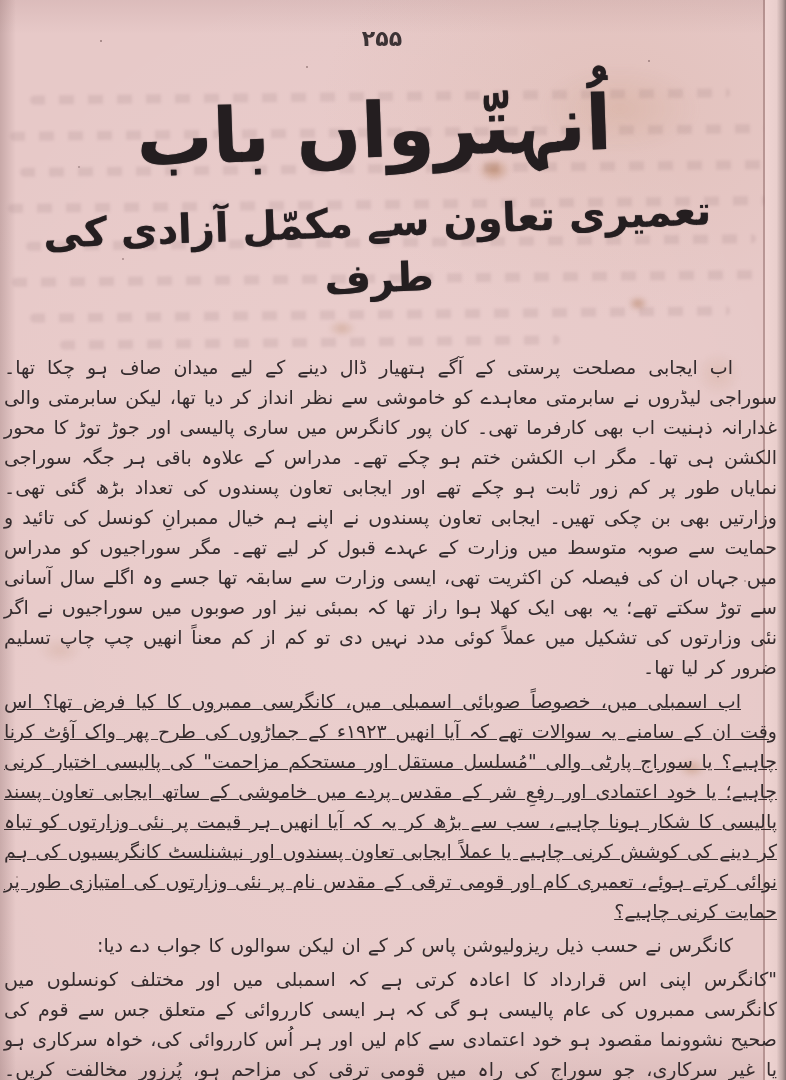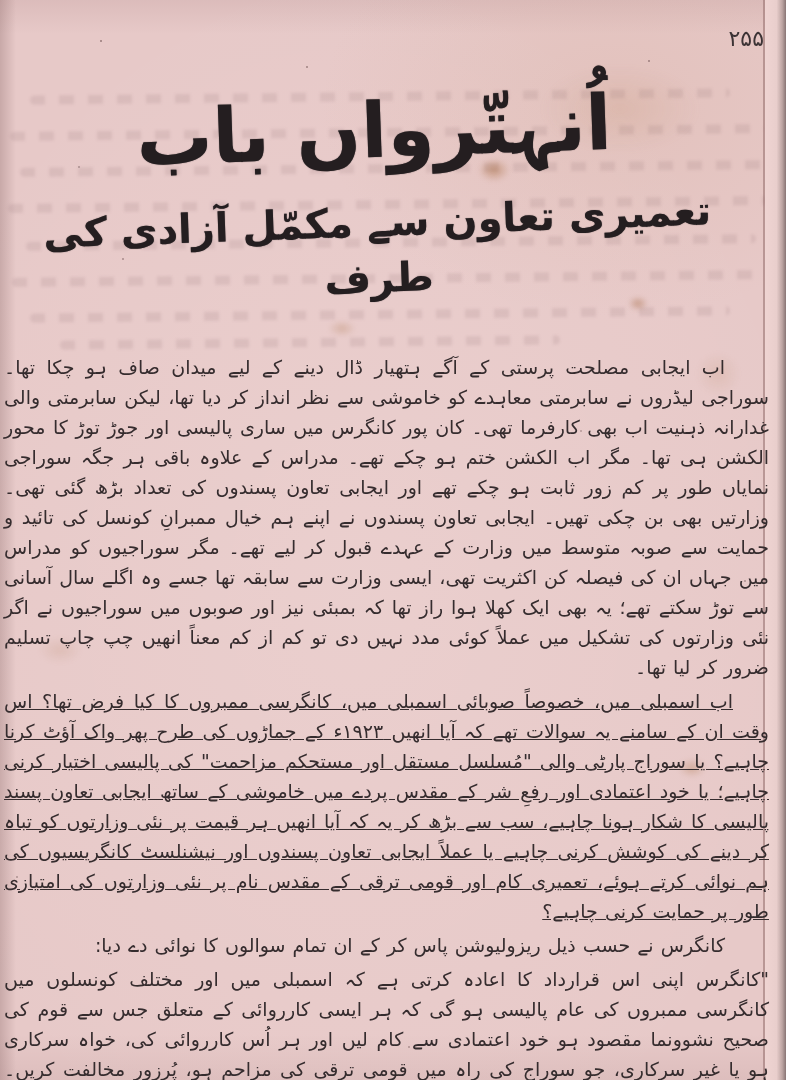--- a/index.html
+++ b/index.html
@@ -46,31 +46,31 @@
   .speckles{position:absolute;left:100px;top:40px;width:2px;height:2px;border-radius:50%;
     background:rgba(86,60,60,.55);z-index:2;
     box-shadow: 206px 26px rgba(86,60,60,.5), 22px 218px rgba(86,60,60,.45),
       548px 20px rgba(86,60,60,.5), 590px 170px rgba(86,60,60,.45),
       -22px 126px rgba(86,60,60,.4), -64px 480px rgba(86,60,60,.45),
       150px 974px rgba(86,60,60,.45), 308px 1006px rgba(86,60,60,.4),
       580px 908px rgba(86,60,60,.45), -84px 836px rgba(86,60,60,.4),
       480px 390px rgba(86,60,60,.35), 644px 540px rgba(86,60,60,.4);}
   
   .page-num{position:absolute;top:26px;left:0;right:22px;z-index:4;
-    font-size:22px;font-weight:normal;color:#3c3335;direction:rtl;}
+    text-align:center;font-size:22px;font-weight:bold;color:#3c3335;direction:rtl;}
   .title-wrap{position:absolute;top:74px;left:0;right:34px;z-index:4;
     text-align:center;color:#241e20;direction:rtl;transform:rotate(-2deg);}
   .title-main{font-size:76px;font-weight:bold;line-height:1.5;letter-spacing:-1px;
     text-shadow:0 0 1px rgba(36,30,32,.8);}
   .title-sub{font-size:40px;font-weight:bold;line-height:1.4;margin-top:6px;
     text-shadow:0 0 1px rgba(36,30,32,.7);}
   .body-text{position:absolute;top:352px;left:4px;right:9px;z-index:4;
     direction:rtl;text-align:justify;
     font-size:19px;line-height:30px;word-spacing:1px;color:#352c2e;}
-  .body-text p{margin:0 8px 4px 0;}
+  .body-text p{margin:0 0 4px 0;}
   .p1{text-indent:44px;}
   .p2{text-indent:36px;text-decoration:underline;}
   .p3{text-indent:44px;}
   .p4{text-indent:0;}
 </style>
 </head>
 <body>
 
 <div class="scan">
 
@@ -100,18 +100,18 @@
   <div class="page-num">۲۵۵</div>
 
   <div class="title-wrap">
     <div class="title-main">اُنہتّرواں باب</div>
     <div class="title-sub">تعمیری تعاون سے مکمّل آزادی کی طرف</div>
   </div>
 
   <div class="body-text" dir="rtl">
     <p class="p1">اب ایجابی مصلحت پرستی کے آگے ہتھیار ڈال دینے کے لیے میدان صاف ہو چکا تھا۔ سوراجی لیڈروں نے سابرمتی معاہدے کو خاموشی سے نظر انداز کر دیا تھا، لیکن سابرمتی والی غدارانہ ذہنیت اب بھی کارفرما تھی۔ کان پور کانگرس میں ساری پالیسی اور جوڑ توڑ کا محور الکشن ہی تھا۔ مگر اب الکشن ختم ہو چکے تھے۔ مدراس کے علاوہ باقی ہر جگہ سوراجی نمایاں طور پر کم زور ثابت ہو چکے تھے اور ایجابی تعاون پسندوں کی تعداد بڑھ گئی تھی۔ وزارتیں بھی بن چکی تھیں۔ ایجابی تعاون پسندوں نے اپنے ہم خیال ممبرانِ کونسل کی تائید و حمایت سے صوبہ متوسط میں وزارت کے عہدے قبول کر لیے تھے۔ مگر سوراجیوں کو مدراس میں جہاں ان کی فیصلہ کن اکثریت تھی، ایسی وزارت سے سابقہ تھا جسے وہ اگلے سال آسانی سے توڑ سکتے تھے؛ یہ بھی ایک کھلا ہوا راز تھا کہ بمبئی نیز اور صوبوں میں سوراجیوں نے اگر نئی وزارتوں کی تشکیل میں عملاً کوئی مدد نہیں دی تو کم از کم معناً انھیں چپ چاپ تسلیم ضرور کر لیا تھا۔</p>
     <p class="p2">اب اسمبلی میں، خصوصاً صوبائی اسمبلی میں، کانگرسی ممبروں کا کیا فرض تھا؟ اس وقت ان کے سامنے یہ سوالات تھے کہ آیا انھیں ۱۹۲۳ء کے جماڑوں کی طرح پھر واک آؤٹ کرنا چاہیے؟ یا سوراج پارٹی والی "مُسلسل مستقل اور مستحکم مزاحمت" کی پالیسی اختیار کرنی چاہیے؛ یا خود اعتمادی اور رفعِ شر کے مقدس پردے میں خاموشی کے ساتھ ایجابی تعاون پسند پالیسی کا شکار ہونا چاہیے، سب سے بڑھ کر یہ کہ آیا انھیں ہر قیمت پر نئی وزارتوں کو تباہ کر دینے کی کوشش کرنی چاہیے یا عملاً ایجابی تعاون پسندوں اور نیشنلسٹ کانگریسیوں کی ہم نوائی کرتے ہوئے، تعمیری کام اور قومی ترقی کے مقدس نام پر نئی وزارتوں کی امتیازی طور پر حمایت کرنی چاہیے؟</p>
-    <p class="p3">کانگرس نے حسب ذیل ریزولیوشن پاس کر کے ان تمام سوالوں کا نوائی دے دیا:</p>
+    <p class="p3">کانگرس نے حسب ذیل ریزولیوشن پاس کر کے ان لیکن سوالوں کا جواب دے دیا:</p>
     <p class="p4">"کانگرس اپنی اس قرارداد کا اعادہ کرتی ہے کہ اسمبلی میں اور مختلف کونسلوں میں کانگرسی ممبروں کی عام پالیسی ہو گی کہ ہر ایسی کارروائی کے متعلق جس سے قوم کی صحیح نشوونما مقصود ہو خود اعتمادی سے کام لیں اور ہر اُس کارروائی کی، خواہ سرکاری ہو یا غیر سرکاری، جو سوراج کی راہ میں قومی ترقی کی مزاحم ہو، پُرزور مخالفت کریں۔ مجالس قانون ساز میں کانگرسی ممبروں کو بالخصوص چاہیے کہ</p>
 
   </div>
 
 </div>
 
 </body></html>

